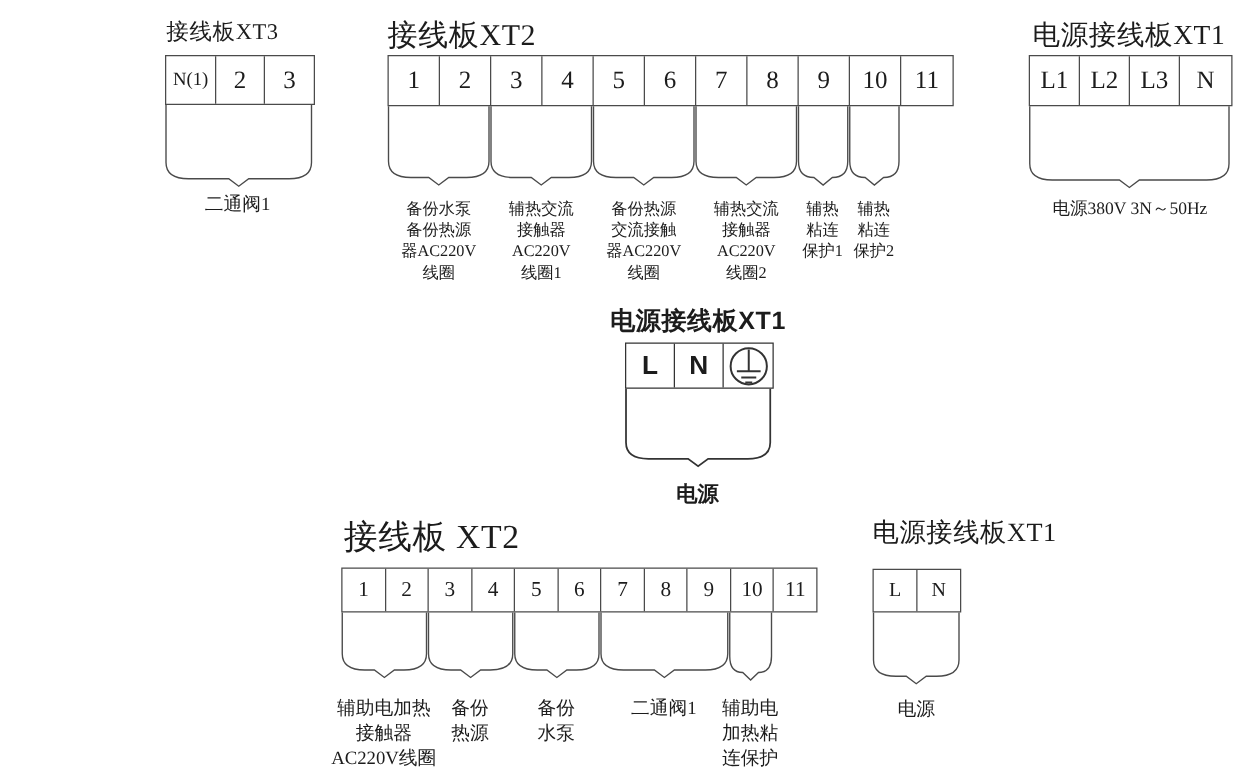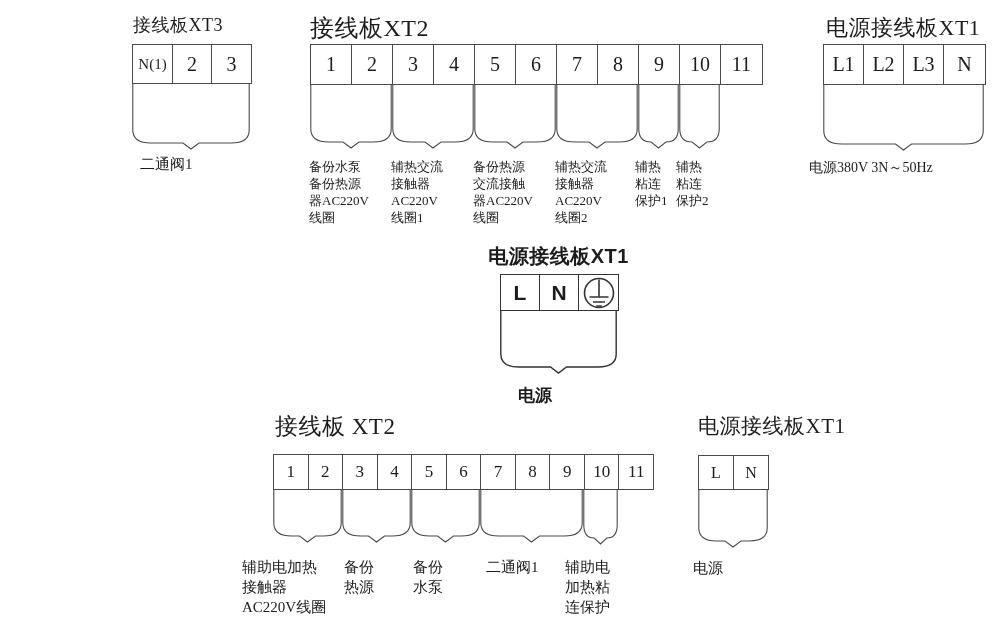--- a/index.html
+++ b/index.html
@@ -13,21 +13,21 @@
   .cell{
     box-sizing:border-box;border-right:1px solid #4a4a4a;
     display:flex;align-items:center;justify-content:center;
     font-size:20px;height:100%;
   }
   .cell:last-child{border-right:none;}
   svg.brace{position:absolute;overflow:visible;}
   svg.brace path{fill:none;stroke:#4a4a4a;stroke-width:1.1px;}
   svg.brace.bold path{stroke:#333333;stroke-width:1.4px;}
   .glabel{
-    position:absolute;white-space:pre-line;
+    position:absolute;text-align:center;white-space:pre-line;
     font-size:13px;line-height:17px;
   }
   .bold-sans{font-family:"Liberation Sans","DejaVu Sans",sans-serif;font-weight:bold;}
   .strip.bold{border:1.6px solid #333333;}
   .strip.bold .cell{border-right:1.6px solid #333333;}
   .strip.bold .cell:last-child{border-right:none;}
   .gicon{display:block;}
   .gicon circle,.gicon path{fill:none;stroke:#333;stroke-width:1.6px;}
 </style>
 </head>
@@ -120,21 +120,21 @@
       <circle cx="17" cy="17" r="14.5"></circle>
       <path d="M17 3.5 L17 21 M7.5 21 L26.5 21 M11 26 L23 26 M14.2 30 L19.8 30"></path>
     </svg>
   </div>
 </div>
 <svg class="brace bold" width="117" height="63" style="left:500px;top:311px">
     <path d="M 0.8 0 L 0.8 43 Q 0.8 56 18.8 56 L 50.5 56 L 58.5 62 L 66.5 56 L 98.2 56 Q 116.2 56 116.2 43 L 116.2 0"></path>
   </svg>
 <div class="glabel bold-sans" style="left:518px;top:387px;width:80px;font-size:17px">电源</div>
 
-<div class="title" style="left:275px;top:411px;font-size:23px">接线板 XT2</div>
+<div class="title" style="left:275px;top:411px;font-size:27px">接线板 XT2</div>
 <div class="strip" style="left:273px;top:454px;height:36px;width:381px">
   <div class="cell" style="flex:1;font-size:17px">1</div>
   <div class="cell" style="flex:1;font-size:17px">2</div>
   <div class="cell" style="flex:1;font-size:17px">3</div>
   <div class="cell" style="flex:1;font-size:17px">4</div>
   <div class="cell" style="flex:1;font-size:17px">5</div>
   <div class="cell" style="flex:1;font-size:17px">6</div>
   <div class="cell" style="flex:1;font-size:17px">7</div>
   <div class="cell" style="flex:1;font-size:17px">8</div>
   <div class="cell" style="flex:1;font-size:17px">9</div>

